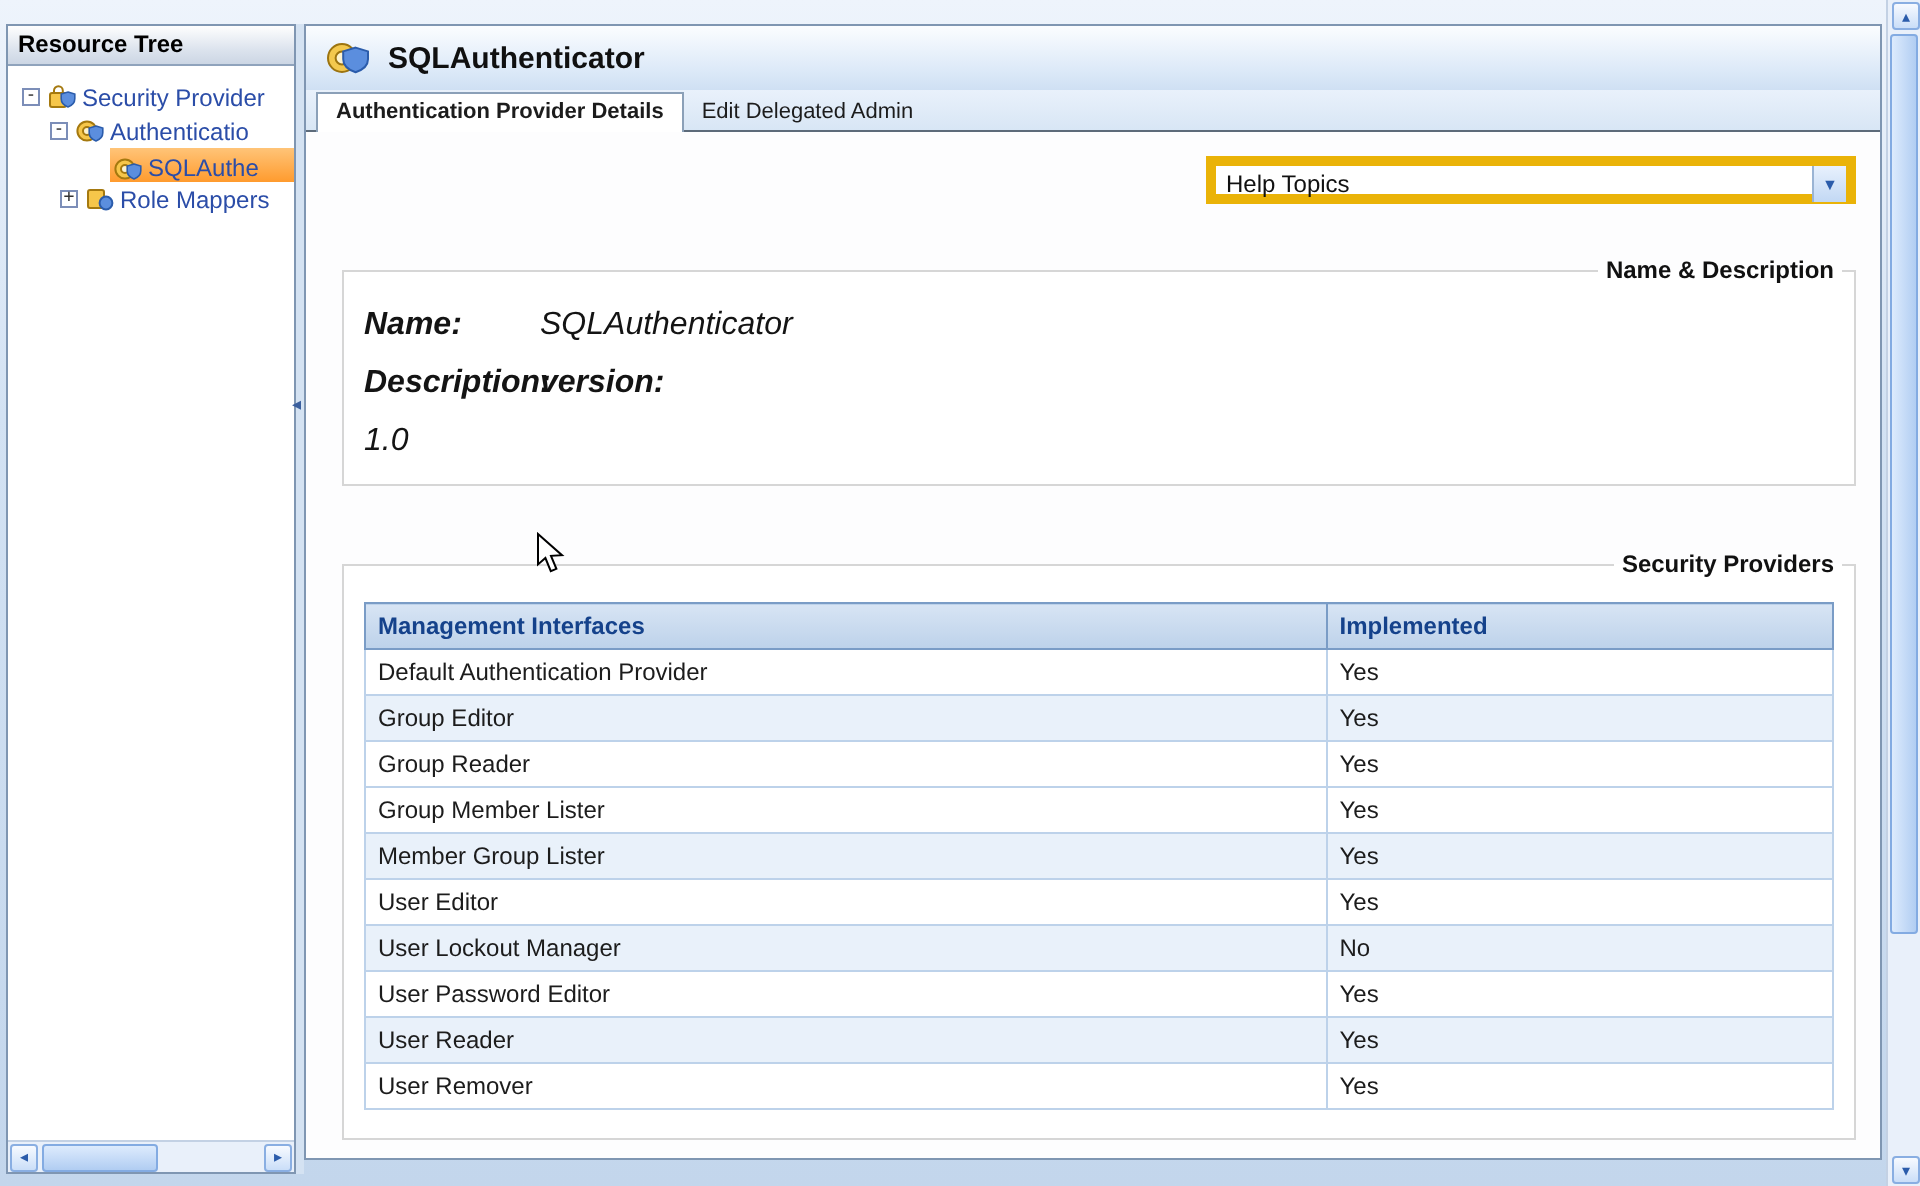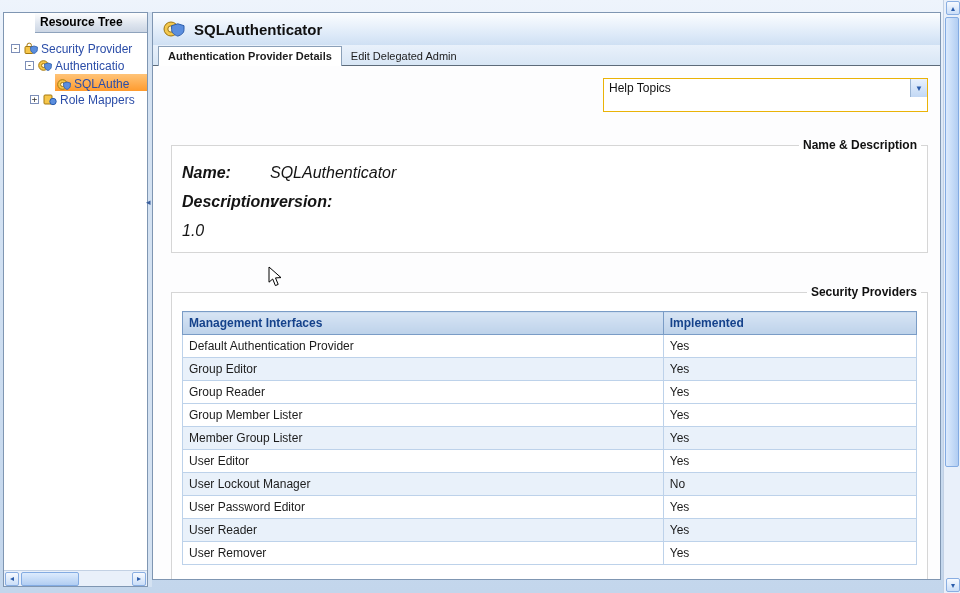--- a/index.html
+++ b/index.html
@@ -13,21 +13,20 @@
   
   .sidebar {
     position:absolute; left:3px; top:12px; width:145px; height:575px;
     background:#fff; border:1px solid #7f96b2;
   }
   .sidebar-header {
     height:20px; line-height:19px; padding-left:5px;
     font-size:12px; font-weight:bold; color:#000;
     background:linear-gradient(180deg,#fefefe,#dde4ee 60%,#ccd6e4);
     border-bottom:1px solid #8fa3bc;
-    margin-left:31px;
   }
   .tree { padding:7px 0 0 7px; font-size:12px; color:var(--tree-link-blue,#2b4da8);
           white-space:nowrap; overflow:hidden; }
   .tree-row { height:17px; display:flex; align-items:center; }
   .ind1 { margin-left:14px; } .ind2 { margin-left:44px; } .ind1b { margin-left:19px; }
   .expander {
     flex:0 0 auto; width:9px; height:9px; margin-right:4px;
     border:1px solid #7c8eb8; background:#fff; color:#333;
     font-family:"DejaVu Sans Mono",monospace; font-size:9px; line-height:7px; text-align:center;
   }
@@ -73,22 +72,22 @@
     border-bottom:1px solid #5d6b7a;
   }
   .tab { font-size:11px; padding:3px 9px; color:#1c1c1c; cursor:default; }
   .tab.active {
     background:#fff; border:1px solid #8ba0b8; border-bottom:none;
     font-weight:bold; margin-bottom:-1px; padding-bottom:4px;
   }
   .content { flex:1; background:#fdfdfe; padding:10px 12px 0 16px; overflow:hidden; }
 
   .help-row { display:flex; justify-content:flex-end; margin-top:2px; }
-  .combo { position:relative; width:325px; height:34px; background:#fff;
-           border:1px solid #eab308; font-size:12px;padding-left:36px; }
+  .combo { position:relative; width:325px; height:24px; background:#fff;
+           border:5px solid #eab308; font-size:12px;padding-left:36px; }
   .combo-value { position:absolute; left:5px; top:2px; color:#111; }
   .combo-btn {
     position:absolute; right:0; top:0; width:17px; height:18px;
     background:linear-gradient(180deg,#e8f1fd,#c2d8f4); border-left:1px solid #9ab4d4;
     color:#2b5cab; font-size:8px; display:flex; align-items:center; justify-content:center;
   }
 
   fieldset { border:1px solid #d6d6d6; background:#fff; margin:26px 0 0 2px; padding:8px 10px 12px; }
   legend { font-size:12px; font-weight:bold; color:#111; padding:0 4px; margin-left:4px;text-align:right; }
   .nd-grid { display:grid; grid-template-columns:88px 1fr; row-gap:11px; font-size:16px; margin-top:4px; color:#141414;font-style:italic; }

